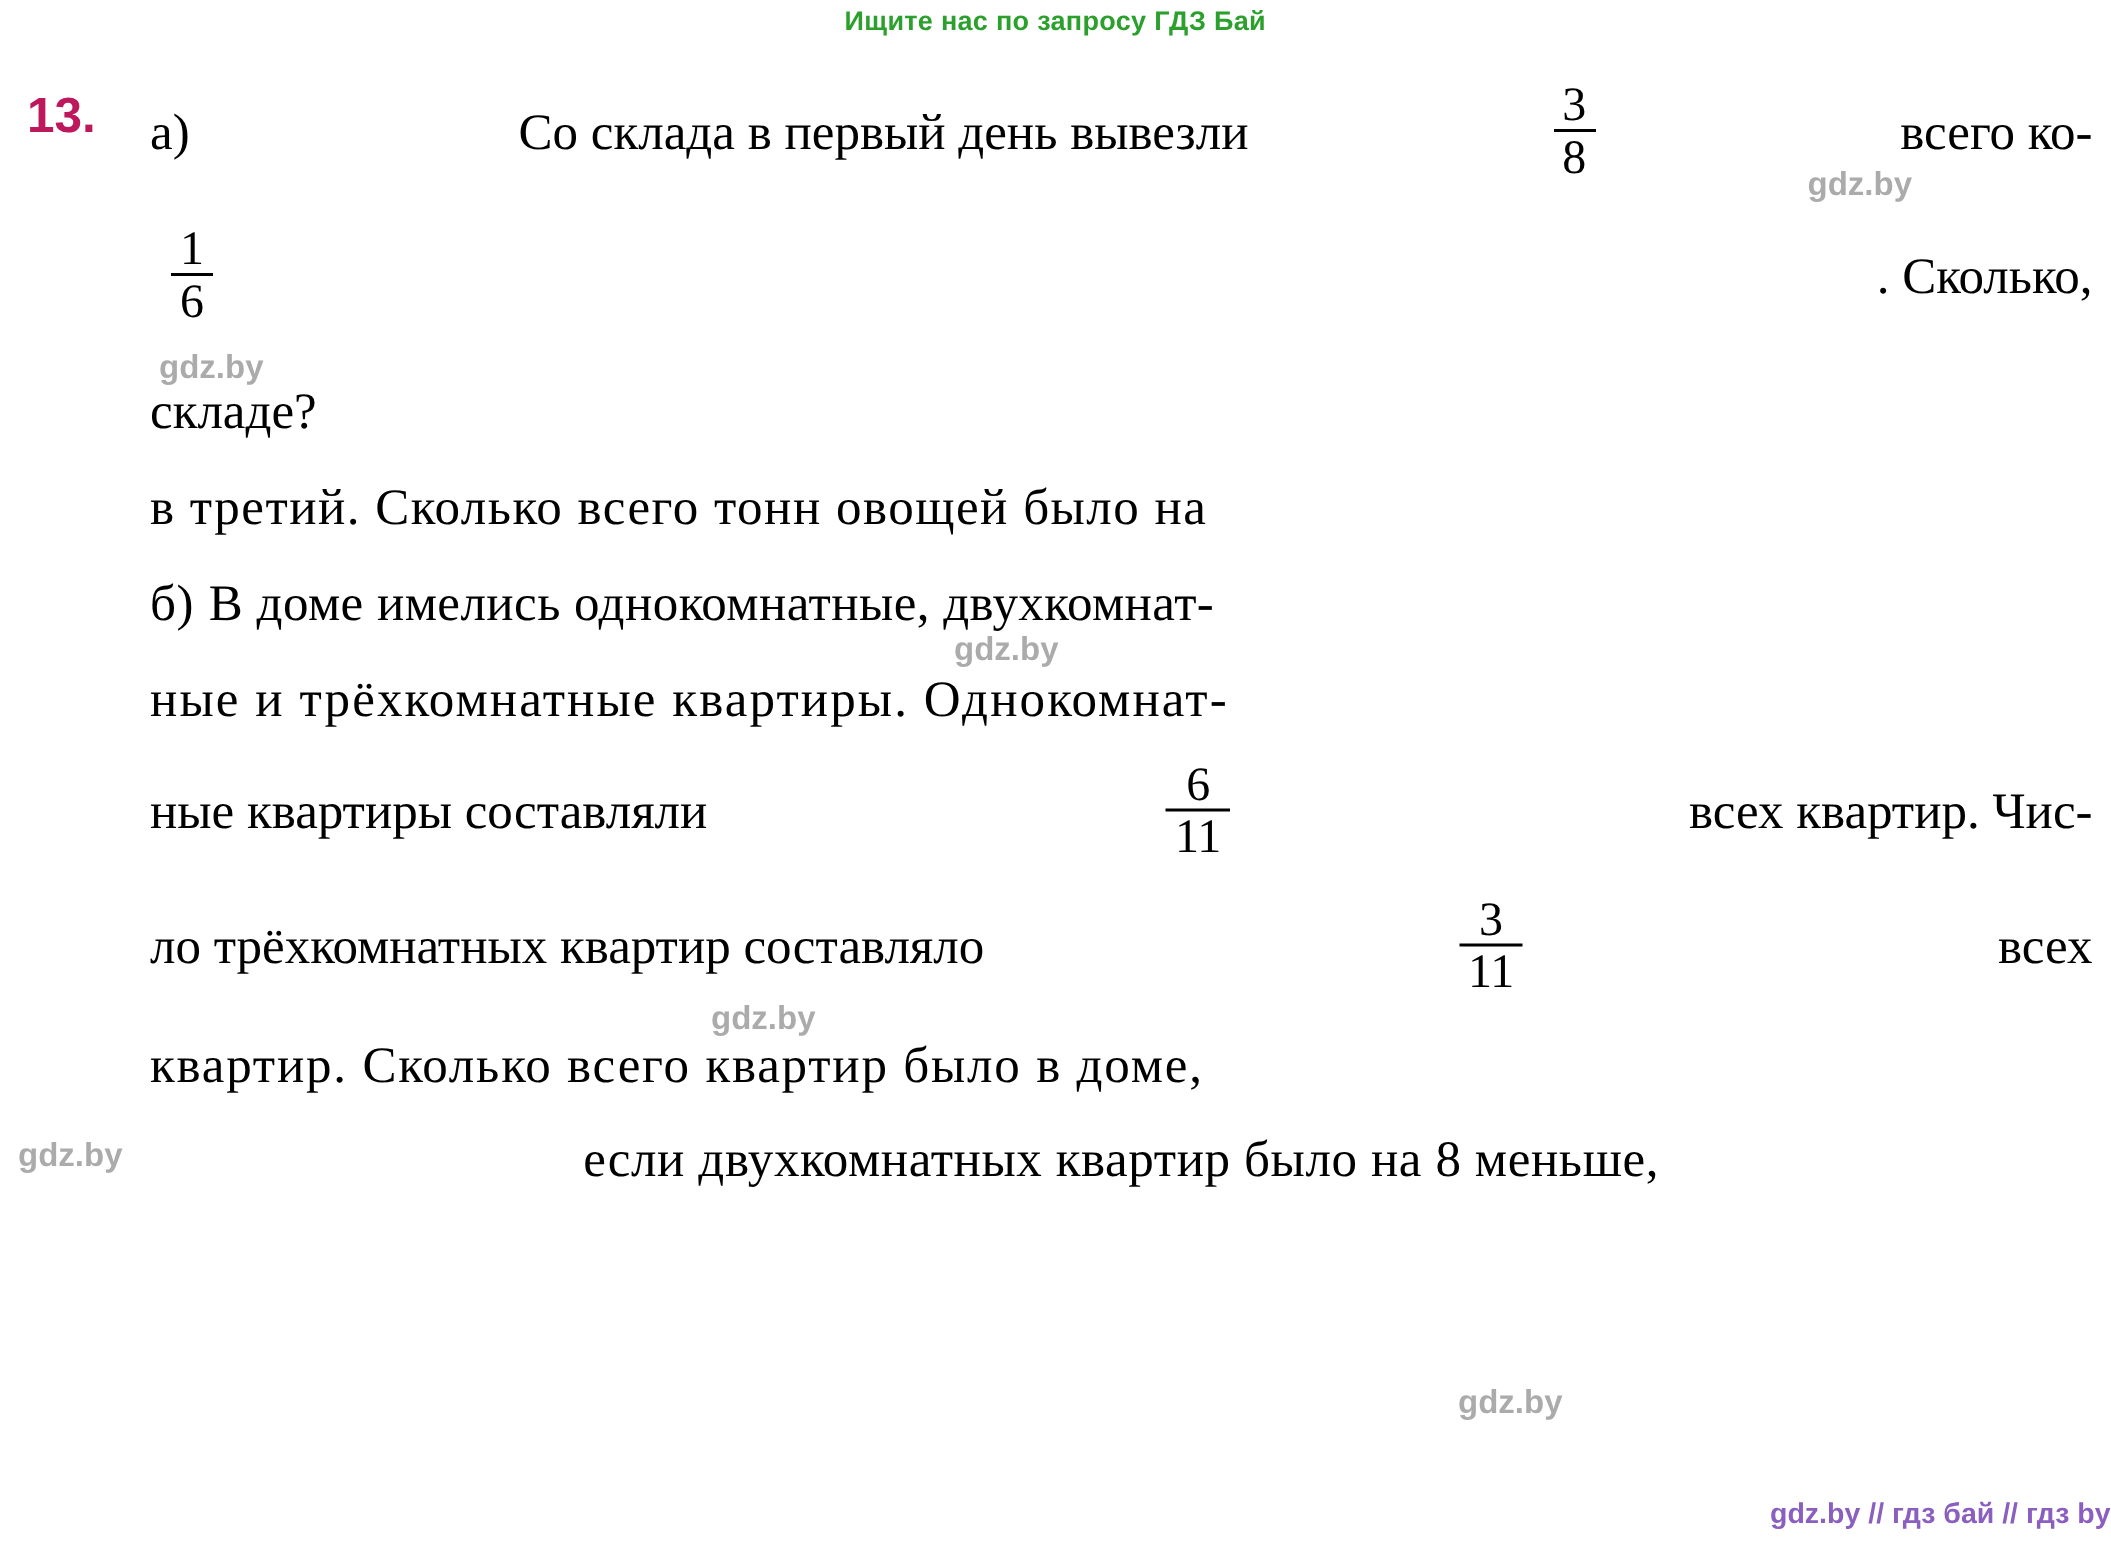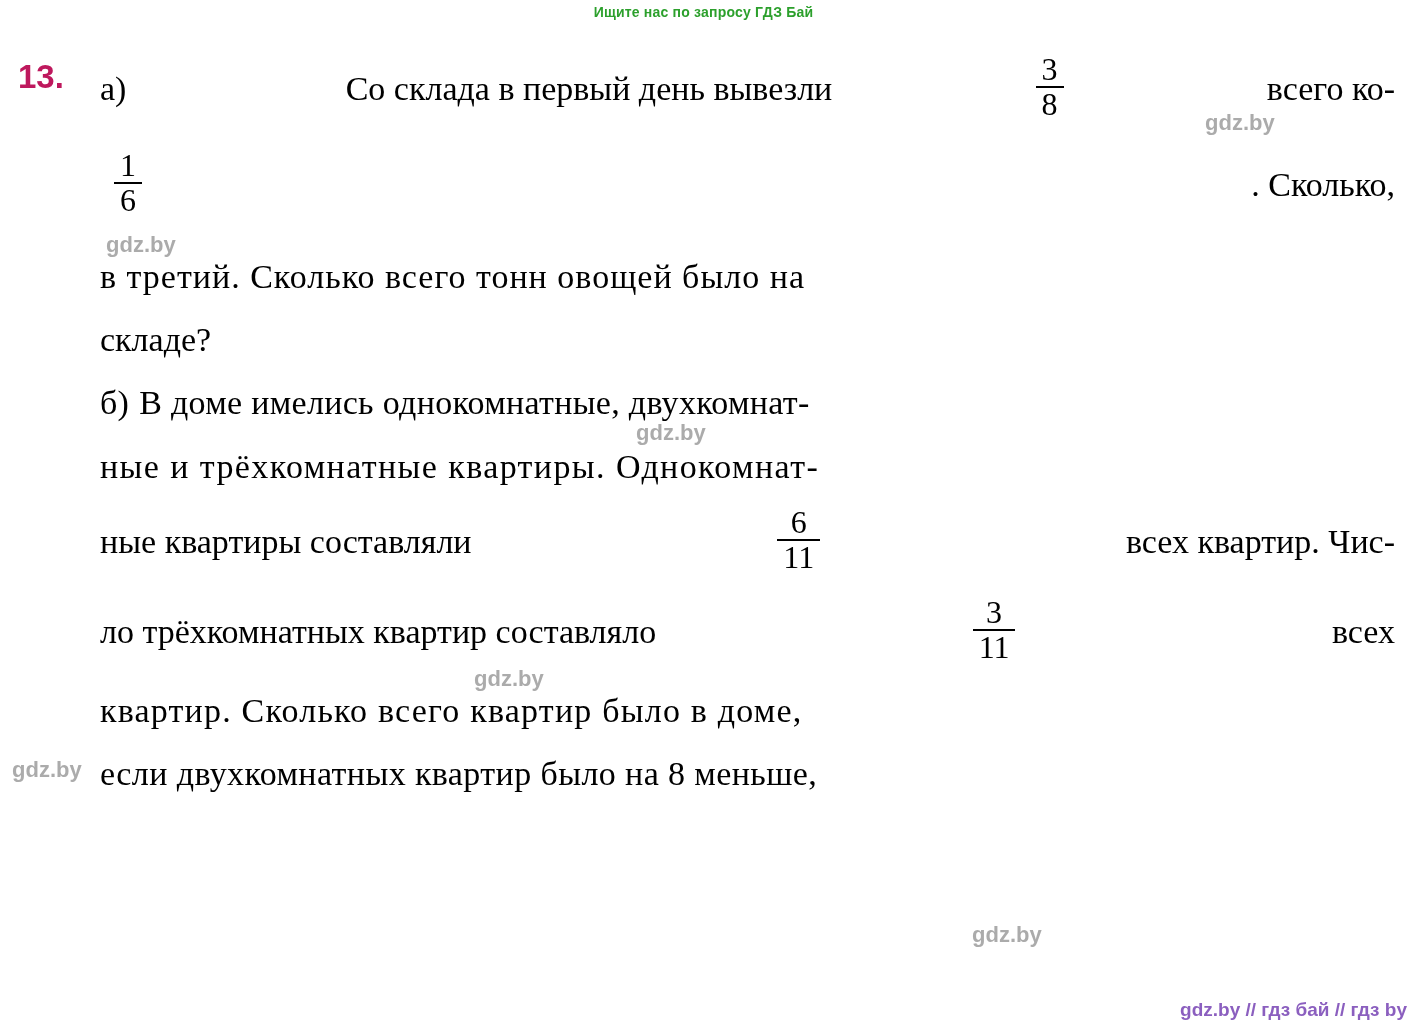--- a/index.html
+++ b/index.html
@@ -24,21 +24,21 @@
   
   .top-banner {
     position: absolute;
     top: 4px;
     left: 0;
     width: 1407px;
     text-align: center;
     color: #2ca02c;
     font-family: "Liberation Sans", sans-serif;
     font-weight: bold;
-    font-size: 14px;
+    font-size: 18px;
     letter-spacing: 0.2px;
   }
 
   
   .bottom-footer {
     position: absolute;
     bottom: 6px;
     left: 0;
     width: 1407px;
     text-align: right;
@@ -158,26 +158,26 @@
 
       <div class="line justify" style="height:118px;">
         <span class="frac">
           <span class="num">1</span>
           <span class="den">6</span>
         </span>
         <span class="seg" style="margin-left:-10px;">. Сколько,</span>
       </div>
 
 
+      <div class="line" style="height:62px;">
+        <span class="seg">складе?</span>
+      </div>
+
       <div class="line" style="height:65px;letter-spacing:1.0px;">
         <span class="seg">в третий. Сколько всего тонн овощей было на</span>
-      </div>
-
-      <div class="line" style="height:62px;">
-        <span class="seg">складе?</span>
       </div>
 
       <div class="line" style="height:64px;letter-spacing:0.3px;">
         <span class="seg">б)</span>
         <span class="spacer-sm"></span>
         <span class="seg">В доме имелись однокомнатные, двухкомнат-</span>
       </div>
 
       <div class="line" style="height:64px;letter-spacing:1.4px;">
         <span class="seg">ные и трёхкомнатные квартиры. Однокомнат-</span>
@@ -198,21 +198,21 @@
           <span class="num">3</span>
           <span class="den">11</span>
         </span>
         <span class="seg">всех</span>
       </div>
 
       <div class="line" style="height:64px;letter-spacing:1.2px;">
         <span class="seg">квартир. Сколько всего квартир было в доме,</span>
       </div>
 
-      <div class="line" style="height:62px;letter-spacing:0.4px;">
+      <div class="line" style="height:62px;letter-spacing:0.4px;justify-content:center;">
         <span class="seg">если двухкомнатных квартир было на 8 меньше,</span>
       </div>
 
 
     </div>
   </div>
 
   <div class="bottom-footer">gdz.by  //  гдз бай  //  гдз by</div>
 
 </div>

